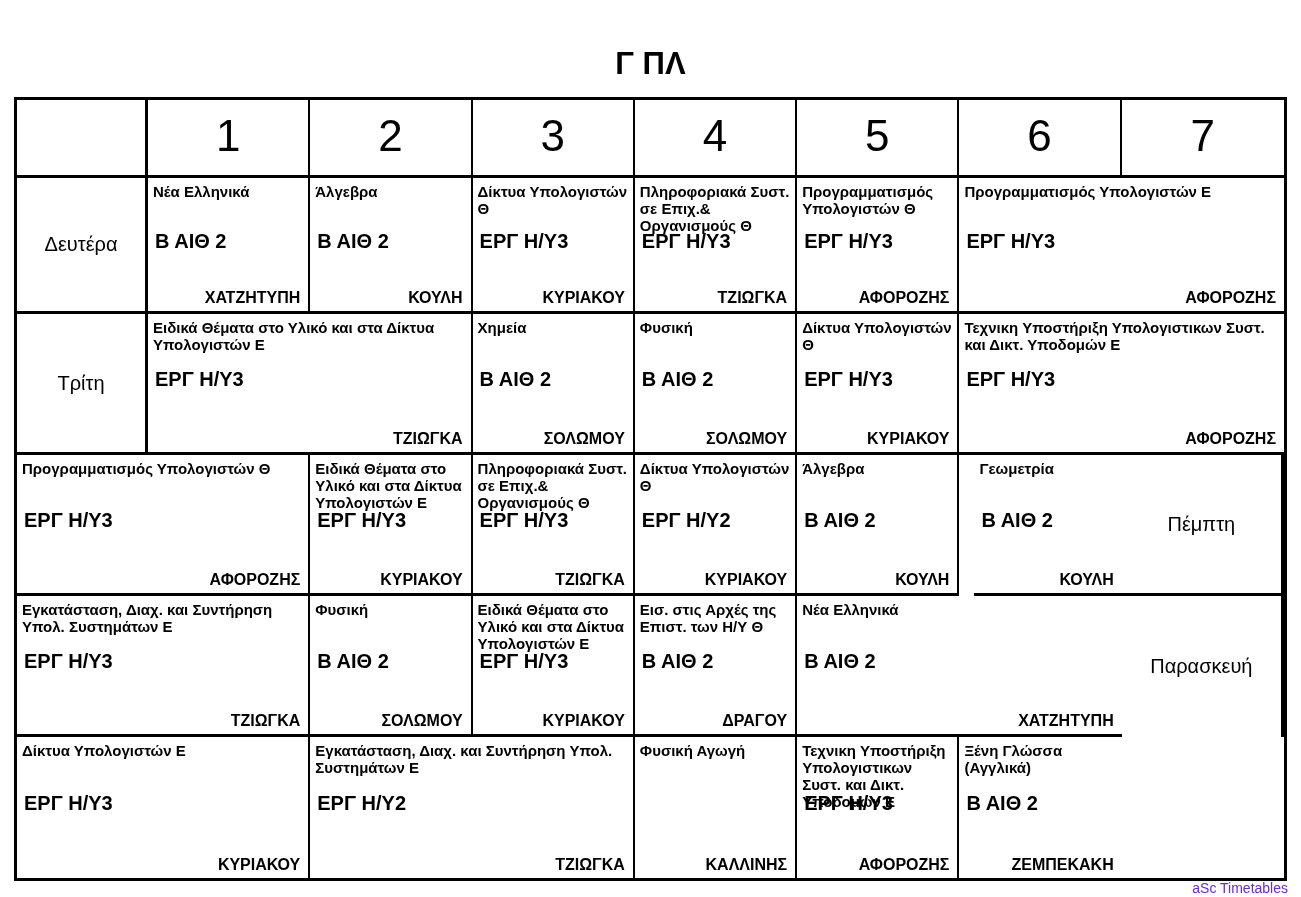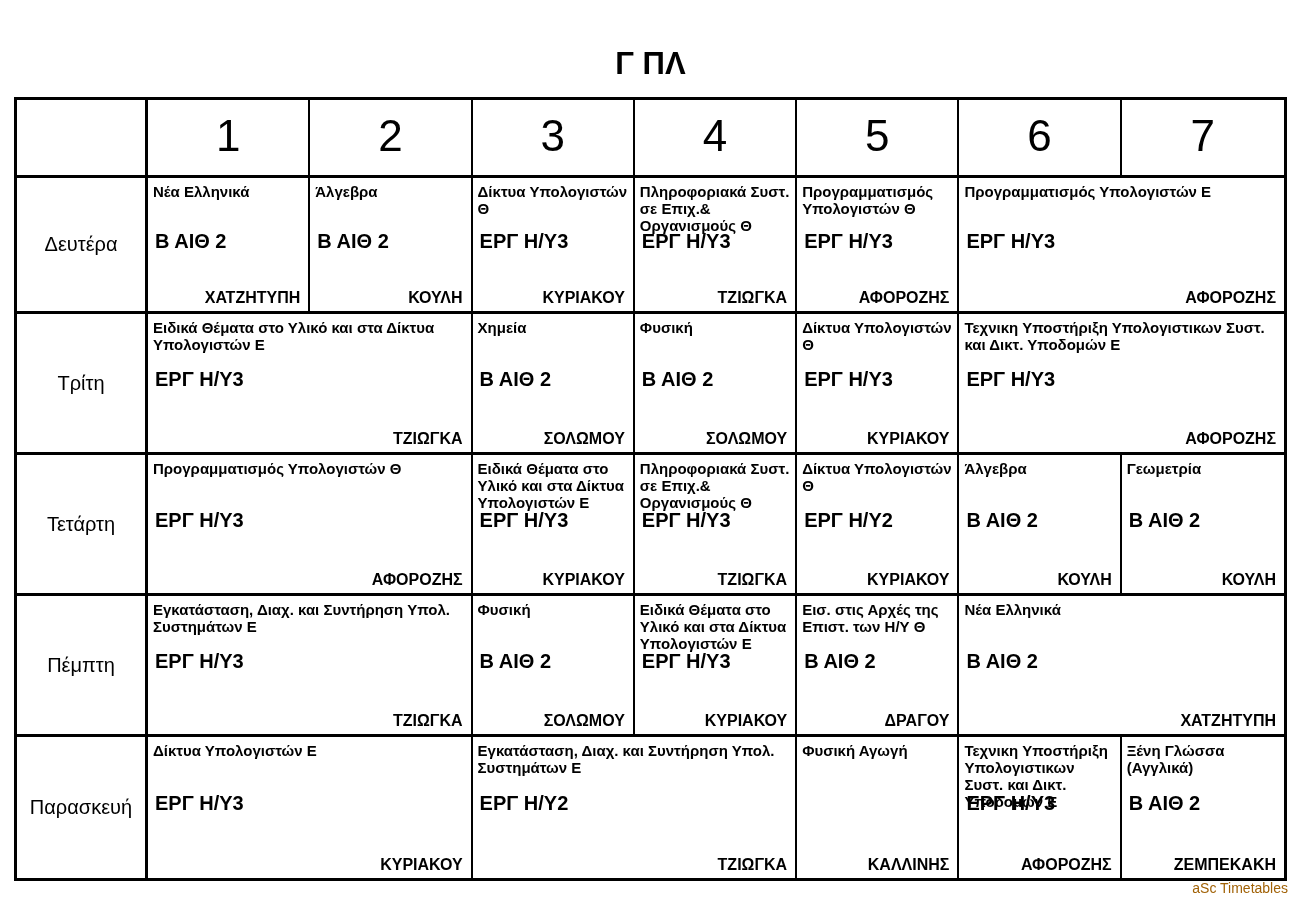--- a/index.html
+++ b/index.html
@@ -63,21 +63,21 @@
     font-size: 20px; font-weight: bold;
     white-space: nowrap;
   }
   .teacher {
     position: absolute; right: 8px; bottom: 4px;
     font-size: 16px; font-weight: bold;
     white-space: nowrap;
   }
   .watermark {
     position: absolute; top: 880px; right: 13px;
-    font-size: 14px; color: #a16207;
+    font-size: 14px; color: #6d28d9;
   }
 </style>
 </head>
 <body>
 
 <div class="page">
   <div class="subtitle">Γ ΠΛ</div>
 
   <div class="grid">
       <div class="cell corner"></div>
@@ -138,21 +138,20 @@
       <div class="cell lesson" style="grid-column: span 1;">
         <div class="subject">Δίκτυα Υπολογιστών Θ</div>
         <div class="room">ΕΡΓ Η/Υ3</div>
         <div class="teacher">ΚΥΡΙΑΚΟΥ</div>
       </div>
       <div class="cell lesson last-col" style="grid-column: span 2;">
         <div class="subject">Τεχνικη Υποστήριξη  Υπολογιστικων Συστ. και Δικτ. Υποδομών Ε</div>
         <div class="room">ΕΡΓ Η/Υ3</div>
         <div class="teacher">ΑΦΟΡΟΖΗΣ</div>
       </div>
-      <div class="cell day-col day-cell">Τετάρτη</div>
       <div class="cell lesson" style="grid-column: span 2;">
         <div class="subject">Προγραμματισμός Υπολογιστών Θ</div>
         <div class="room">ΕΡΓ Η/Υ3</div>
         <div class="teacher">ΑΦΟΡΟΖΗΣ</div>
       </div>
       <div class="cell lesson" style="grid-column: span 1;">
         <div class="subject">Ειδικά Θέματα στο Υλικό και στα Δίκτυα Υπολογιστών Ε</div>
         <div class="room">ΕΡΓ Η/Υ3</div>
         <div class="teacher">ΚΥΡΙΑΚΟΥ</div>
       </div>
@@ -164,21 +163,21 @@
       <div class="cell lesson" style="grid-column: span 1;">
         <div class="subject">Δίκτυα Υπολογιστών Θ</div>
         <div class="room">ΕΡΓ Η/Υ2</div>
         <div class="teacher">ΚΥΡΙΑΚΟΥ</div>
       </div>
       <div class="cell lesson" style="grid-column: span 1;">
         <div class="subject">Άλγεβρα</div>
         <div class="room">Β ΑΙΘ 2</div>
         <div class="teacher">ΚΟΥΛΗ</div>
       </div>
-      <div class="cell lesson last-col" style="grid-column: span 1;">
+      <div class="cell lesson last-col" style="grid-column: span 1; margin-left: 15px;">
         <div class="subject">Γεωμετρία</div>
         <div class="room">Β ΑΙΘ 2</div>
         <div class="teacher">ΚΟΥΛΗ</div>
       </div>
       <div class="cell day-col day-cell">Πέμπτη</div>
       <div class="cell lesson" style="grid-column: span 2;">
         <div class="subject">Εγκατάσταση, Διαχ. και Συντήρηση Υπολ. Συστημάτων Ε</div>
         <div class="room">ΕΡΓ Η/Υ3</div>
         <div class="teacher">ΤΖΙΩΓΚΑ</div>
       </div>

